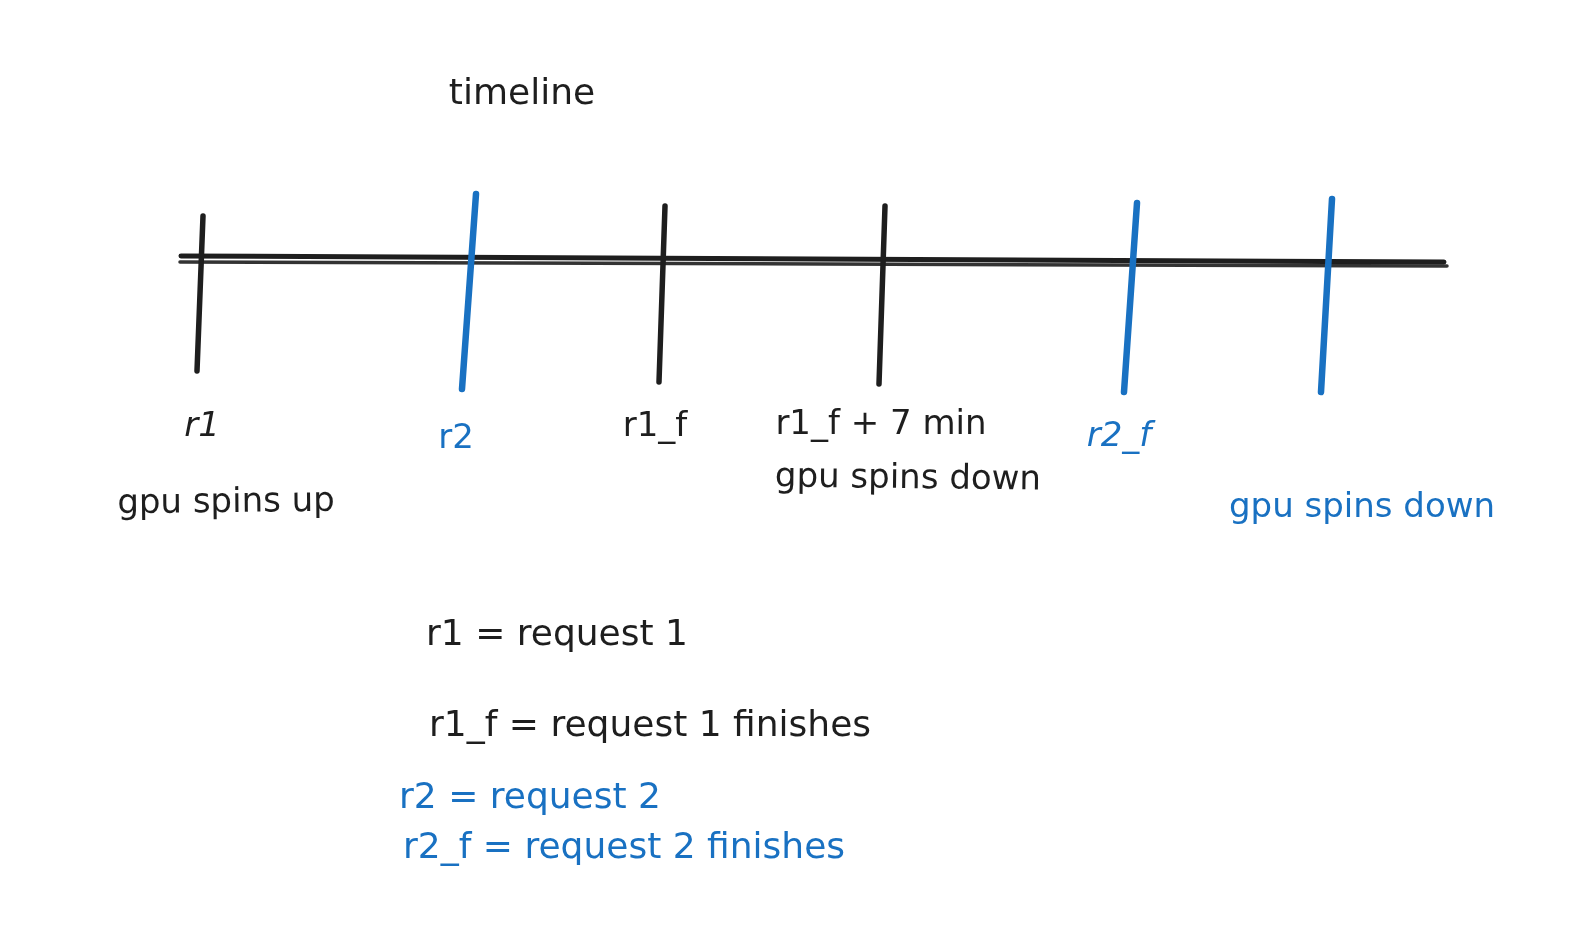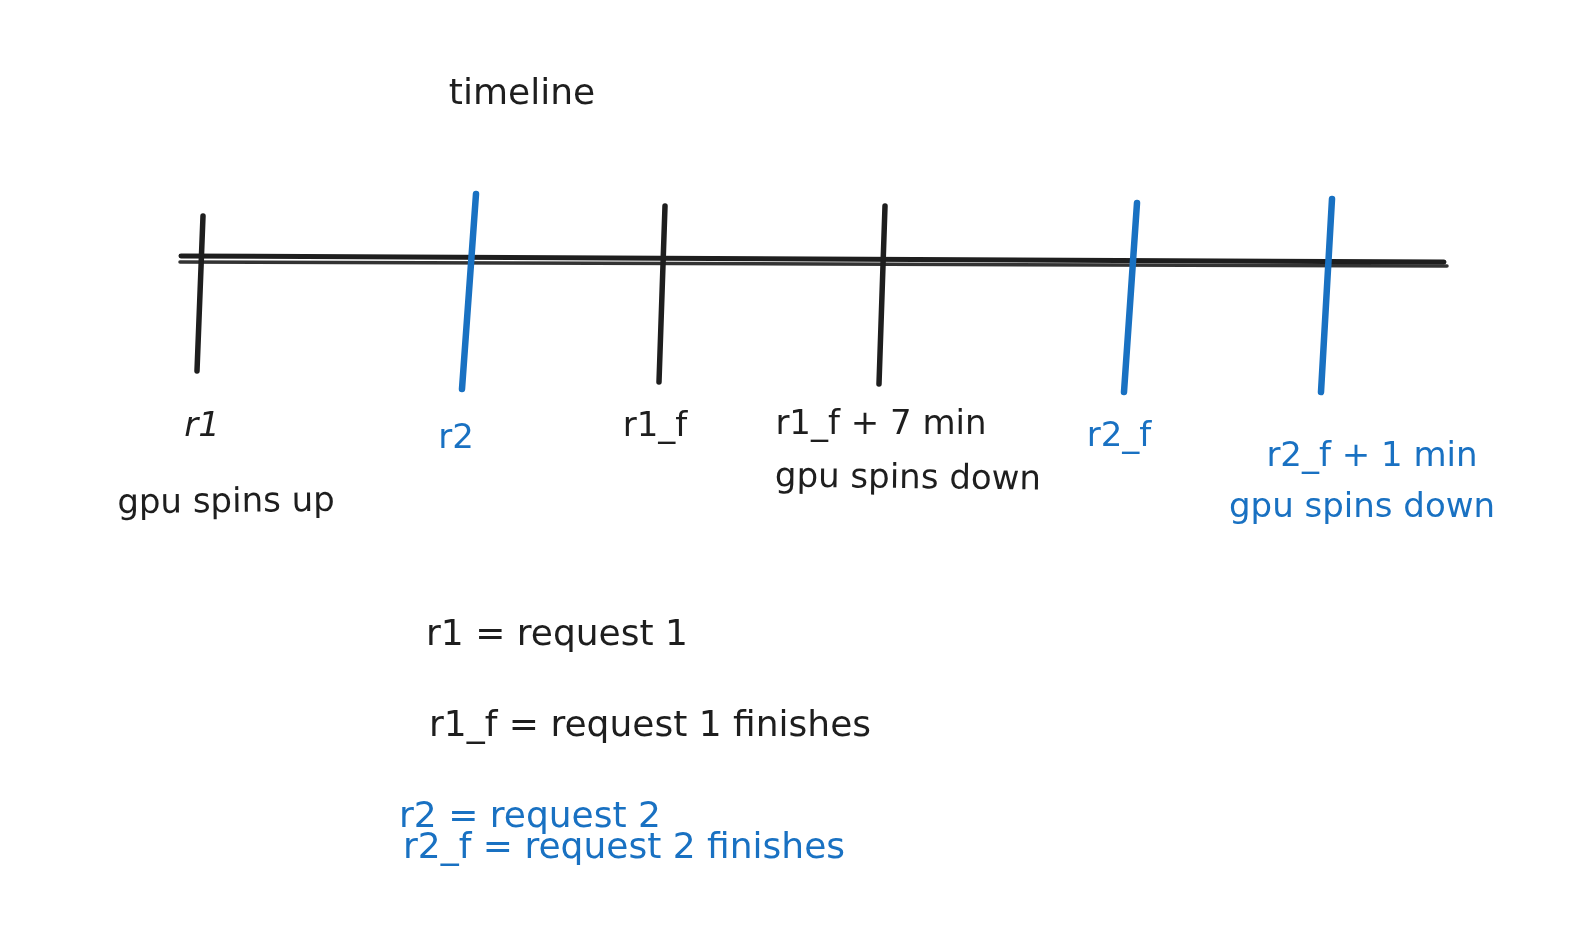--- a/index.html
+++ b/index.html
@@ -60,26 +60,25 @@
     <line x1="665" y1="206" x2="659" y2="382" stroke="#1e1e1e" stroke-width="5.5" stroke-linecap="round"></line>
     <line x1="885" y1="206" x2="879" y2="384" stroke="#1e1e1e" stroke-width="5.5" stroke-linecap="round"></line>
     <line x1="1137" y1="203" x2="1124" y2="392" stroke="#1971c2" stroke-width="6.5" stroke-linecap="round"></line>
     <line x1="1332" y1="199" x2="1321" y2="392" stroke="#1971c2" stroke-width="6.5" stroke-linecap="round"></line>
   </svg>
 
   <div class="txt centered" style="left:202px; top:406px;font-style:italic;">r1</div>
   <div class="txt centered blue" style="left:456px; top:418px;">r2</div>
   <div class="txt centered" style="left:655px; top:406px;">r1_f</div>
   <div class="txt centered" style="left:881px; top:404px;">r1_f + 7 min</div>
-  <div class="txt centered blue" style="left:1119px; top:416px;">r2_f</div>
-  <div class="txt centered blue" style="left:1372px; top:436px;">r2_f + 1 min</div>
+  <div class="txt centered blue" style="left:1119px; top:416px;font-style:italic;">r2_f</div>
 
   <div class="txt tilt-l" style="left:226px; top:482px;">gpu spins up</div>
   <div class="txt tilt-r" style="left:908px; top:458px;">gpu spins down</div>
   <div class="txt centered blue" style="left:1362px; top:487px;">gpu spins down</div>
 
   <div class="txt legend-line" style="left:426px; top:613px;">r1 = request 1</div>
   <div class="txt legend-line" style="left:429px; top:660px;margin-top:44px;">r1_f = request 1 finishes</div>
 
-  <div class="txt legend-line blue" style="left:399px; top:795px;">r2 = request 2</div>
+  <div class="txt legend-line blue" style="left:399px; top:776px;">r2 = request 2</div>
   <div class="txt legend-line blue" style="left:403px; top:826px;">r2_f = request 2 finishes</div>
 
 </div>
 
 </body></html>

